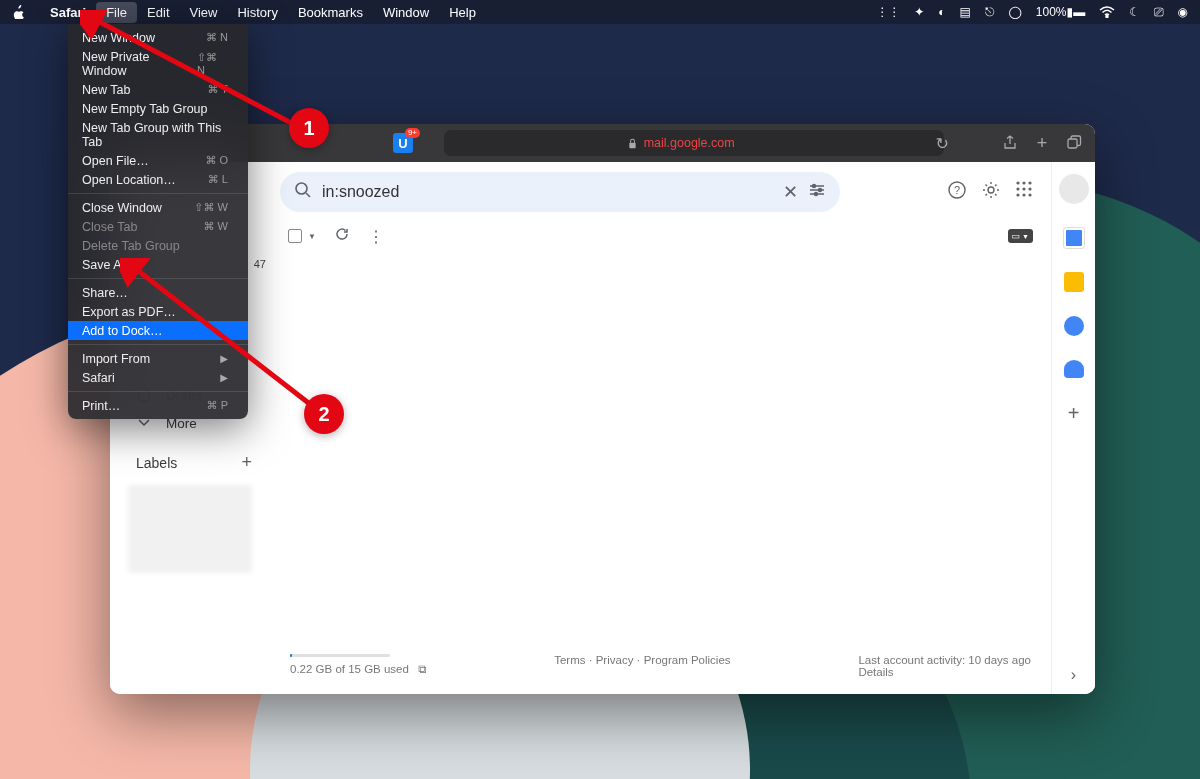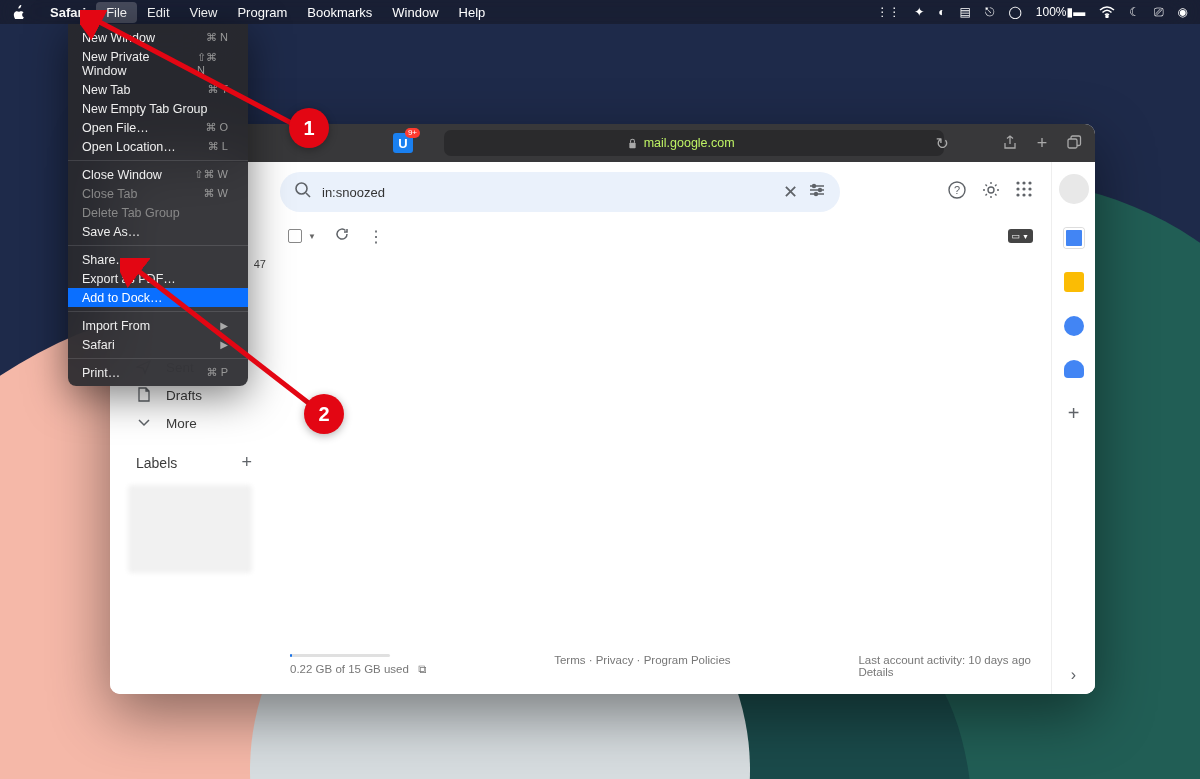--- a/index.html
+++ b/index.html
@@ -30,38 +30,38 @@
 .dd-shortcut { color: #999; font-size: 11px; }
 .dd-sep { height: 1px; background: rgba(255,255,255,0.12); margin: 4px 0; }
 .dd-arrow { font-size: 10px; color: #aaa; }
 
 
 .safari-window { position: absolute; top: 124px; left: 110px; width: 985px; height: 570px; background: #fff; border-radius: 10px; overflow: hidden; box-shadow: 0 20px 60px rgba(0,0,0,0.45); z-index: 50; display: flex; flex-direction: column; }
 .safari-toolbar { height: 38px; background: #38383a; display: flex; align-items: center; padding: 0 12px; gap: 10px; }
 .ext-icon { width: 22px; height: 22px; display: flex; align-items: center; justify-content: center; position: relative; }
 .ub-icon { background: #1a80f0; border-radius: 3px; color: #fff; font-weight: bold; font-size: 13px; width: 20px; height: 20px; display: flex; align-items: center; justify-content: center; }
 .ub-badge { position: absolute; top: -4px; right: -6px; background: #ff3b30; color: #fff; font-size: 8px; padding: 0 3px; border-radius: 6px; line-height: 10px; }
-.url-bar { flex: 1; max-width: 500px; margin: 0 auto; background: #2a2a2c; border-radius: 7px; height: 26px; display: flex; align-items: center; justify-content: center; color: #bef264; font-size: 12.5px; gap: 6px; text-align: center; }
+.url-bar { flex: 1; max-width: 500px; margin: 0 auto; background: #2a2a2c; border-radius: 7px; height: 26px; display: flex; align-items: center; justify-content: center; color: #ef4444; font-size: 12.5px; gap: 6px; text-align: center; }
 .toolbar-right { display: flex; gap: 14px; margin-left: auto; color: #aaa; }
 .tb-icon { width: 18px; height: 18px; display: flex; align-items: center; justify-content: center; cursor: pointer; }
 .reload-spacer { width: 20px; }
 
 
 .gmail-body { flex: 1; display: flex; background: #fff; overflow: hidden; }
 .gmail-sidebar { width: 160px; padding: 10px 8px; display: flex; flex-direction: column; gap: 2px; position: relative; }
 .sb-partial { position: absolute; top: 96px; right: 4px; font-size: 11px; color: #444; }
 .sb-item { display: flex; align-items: center; gap: 14px; padding: 5px 10px 5px 18px; border-radius: 0 14px 14px 0; font-size: 13.5px; color: #3c3c3c; cursor: pointer; }
 .sb-icon { width: 16px; height: 16px; display: flex; align-items: center; justify-content: center; color: #5f6368; }
 .sb-labels { display: flex; justify-content: space-between; align-items: center; padding: 14px 10px 6px 18px; font-size: 14px; font-weight: 500; color: #3c3c3c; }
 .sb-blur { margin: 4px 10px; height: 88px; background: #f1f1f1; border-radius: 4px; filter: blur(2px); }
 
 .gmail-main { flex: 1; display: flex; flex-direction: column; }
 .gm-searchbar { margin: 10px 10px 0 10px; display: flex; align-items: center; gap: 10px; }
 .search-pill { flex: 0 0 560px; background: #eaf1fb; border-radius: 24px; height: 40px; display: flex; align-items: center; padding: 0 14px; gap: 10px; }
-.search-pill input { border: none; background: transparent; flex: 1; font-size: 13px; outline: none; color: #333; }
+.search-pill input { border: none; background: transparent; flex: 1; font-size: 16px; outline: none; color: #333; }
 .search-right-icons { display: flex; gap: 14px; color: #5f6368; margin-left: auto; margin-right: 8px; }
 .gm-toolbar { display: flex; align-items: center; gap: 18px; padding: 14px 18px 10px 18px; color: #5f6368; }
 .gm-checkbox { width: 14px; height: 14px; border: 1.5px solid #888; border-radius: 2px; }
 .gm-caret { font-size: 8px; color: #666; margin-left: -12px; }
 .gm-toolbar-right { margin-left: auto; display: flex; align-items: center; gap: 6px; }
 .input-toggle { background: #444; color: #fff; font-size: 9px; padding: 2px 4px; border-radius: 3px; display: flex; align-items: center; gap: 2px; }
 .gm-empty { flex: 1; }
 .gm-footer { padding: 10px 20px 16px 20px; font-size: 11.5px; color: #777; }
 .gm-footer-row { display: flex; justify-content: space-between; align-items: flex-start; }
 .storage-bar { width: 100px; height: 3px; background: #e0e0e0; border-radius: 2px; margin-bottom: 6px; position: relative; }
@@ -94,21 +94,21 @@
   <div class="menubar-left">
     <span class="apple-logo">
       <svg width="14" height="14" viewBox="0 0 16 16" fill="#fff">
           <path d="M11.182 1.44c.74-.89 1.25-2.13 1.11-3.37-1.07.04-2.36.71-3.12 1.6-.68.79-1.28 2.06-1.12 3.27 1.19.09 2.4-.6 3.13-1.5zM13.5 11.9c-.02-2.2 1.8-3.26 1.88-3.31-1.03-1.5-2.63-1.71-3.2-1.73-1.36-.14-2.65.8-3.34.8-.69 0-1.75-.78-2.88-.76-1.48.02-2.85.86-3.61 2.19-1.54 2.67-.39 6.63 1.11 8.8.73 1.06 1.6 2.25 2.75 2.21 1.1-.04 1.52-.71 2.85-.71 1.33 0 1.71.71 2.87.69 1.19-.02 1.94-1.08 2.67-2.15.84-1.23 1.19-2.43 1.21-2.49-.03-.01-2.32-.89-2.31-3.54z" transform="scale(0.8) translate(1,2)"></path>
         </svg>
     </span>
     <span class="menu-item bold">Safari</span>
     <span class="menu-item active">File</span>
     <span class="menu-item">Edit</span>
     <span class="menu-item">View</span>
-    <span class="menu-item">Program</span>
+    <span class="menu-item">History</span>
     <span class="menu-item">Bookmarks</span>
     <span class="menu-item">Window</span>
     <span class="menu-item">Help</span>
   </div>
   <div class="menubar-right">
     <span class="status-icon">⋮⋮</span>
     <span class="status-icon">✦</span>
     <span class="status-icon">◐</span>
     <span class="status-icon">▤</span>
     <span class="status-icon">⎋</span>
@@ -134,20 +134,23 @@
   <div class="dd-item">
       <span>New Private Window</span>
       <span class="dd-shortcut">⇧⌘ N</span>
     </div>
   <div class="dd-item">
       <span>New Tab</span>
       <span class="dd-shortcut">⌘ T</span>
     </div>
   <div class="dd-item">
       <span>New Empty Tab Group</span>
+    </div>
+  <div class="dd-item">
+      <span>New Tab Group with This Tab</span>
     </div>
   <div class="dd-item">
       <span>Open File…</span>
       <span class="dd-shortcut">⌘ O</span>
     </div>
   <div class="dd-item">
       <span>Open Location…</span>
       <span class="dd-shortcut">⌘ L</span>
     </div>
   <div class="dd-sep"></div>

